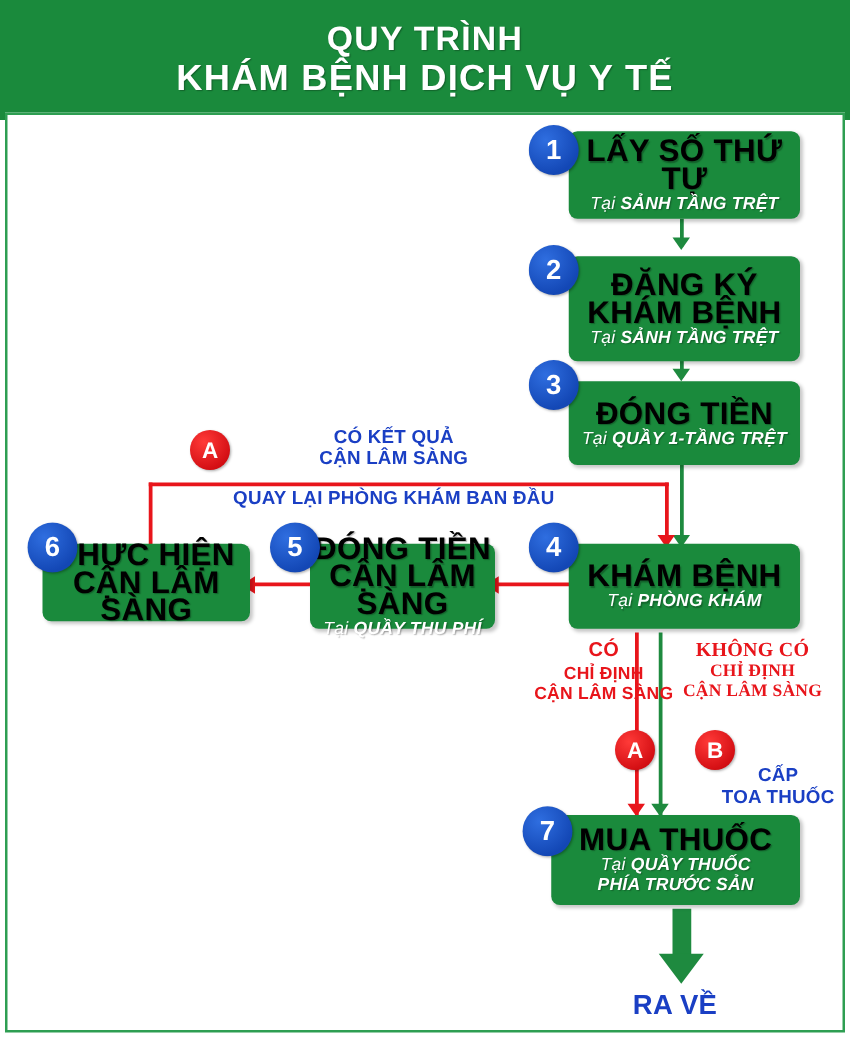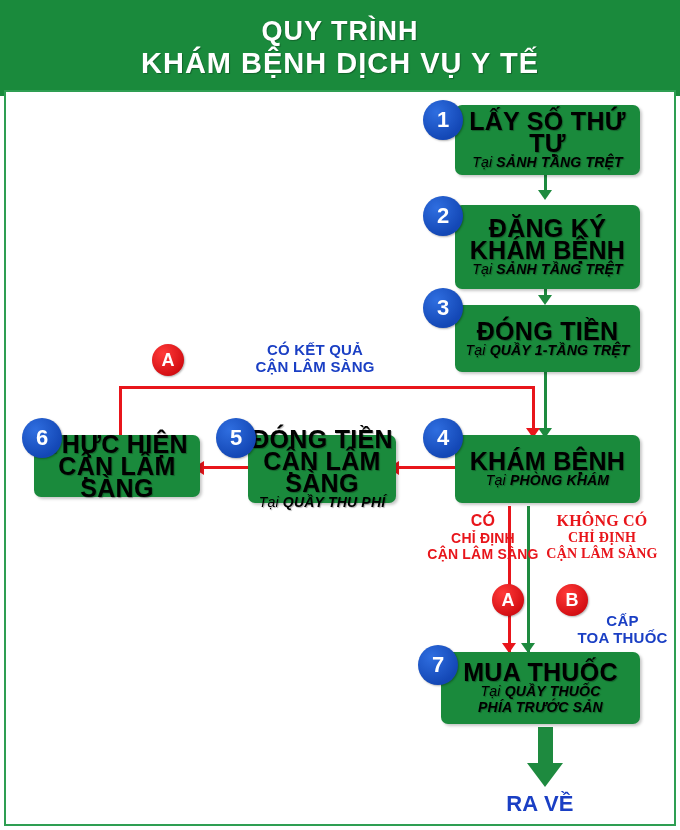--- a/index.html
+++ b/index.html
@@ -62,21 +62,21 @@
   }
   .box .t {
     color: #000000;
     font-weight: bold;
     font-size: 25px;
     line-height: 22px;
     letter-spacing: .3px;
     text-shadow: 1px 1px 1px rgba(0,0,0,.3);
   }
   .box .s {
-    color: #000000;
+    color: #ffffff;
     font-weight: bold;
     font-style: italic;
     font-size: 14px;
     line-height: 16px;
     letter-spacing: .2px;
     text-shadow: 1px 1px 1px rgba(0,0,0,.28);
   }
   .box .s .pre { font-style: italic; font-weight: normal; }
 
   
@@ -267,20 +267,21 @@
   <div class="letter" style="left:152px; top:344px;">A</div>
 
   <div class="letter" style="left:492px; top:584px;">A</div>
   <div class="letter" style="left:556px; top:584px;">B</div>
 
   <div class="lbl lbl-blue s15" style="left:215px; top:341px; width:200px;">
     <div>CÓ KẾT QUẢ</div>
     <div>CẬN LÂM SÀNG</div>
   </div>
 
+  <div class="lbl lbl-blue s15" style="left:165px; top:390px; width:300px;">QUAY LẠI PHÒNG KHÁM BAN ĐẦU</div>
 
   <div class="lbl lbl-red s14" style="left:378px; top:512px; width:120px;margin-left:45px;">
     <div class="s16">CÓ</div>
     <div>CHỈ ĐỊNH</div>
     <div>CẬN LÂM SÀNG</div>
   </div>
 
   <div class="lbl lbl-red s14" style="left:538px; top:512px; width:128px;font-family:Liberation Serif, serif;">
     <div class="s16">KHÔNG CÓ</div>
     <div>CHỈ ĐỊNH</div>

